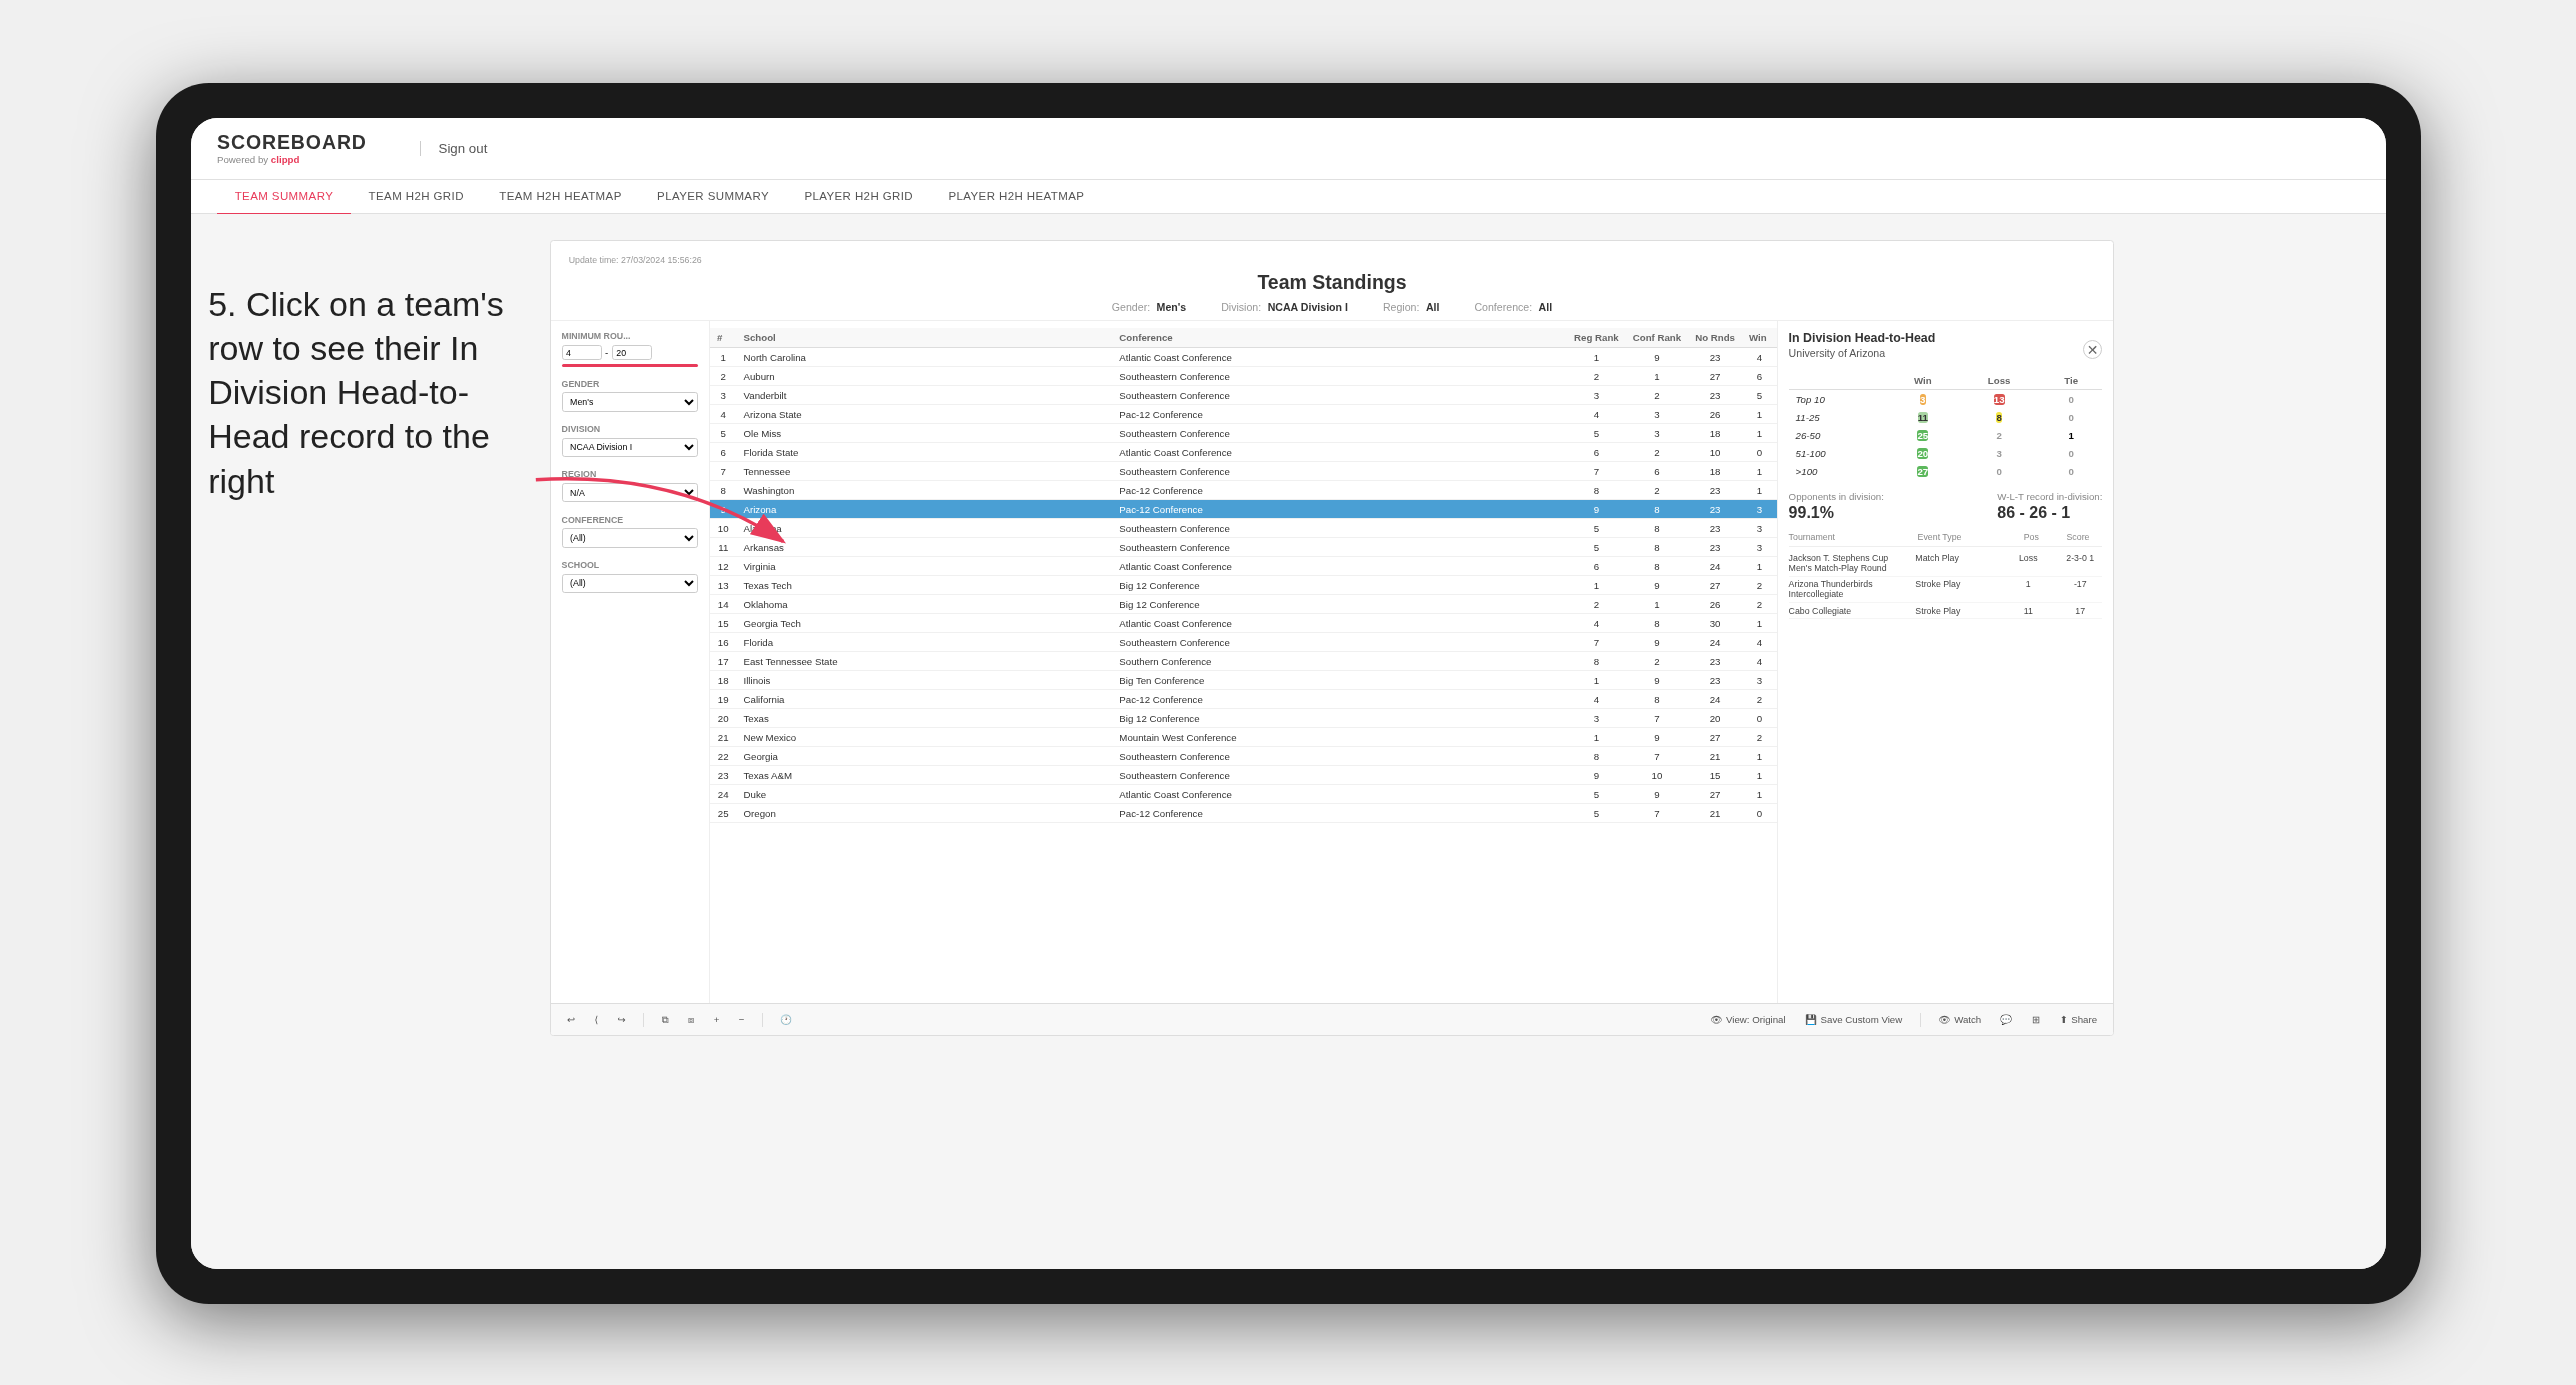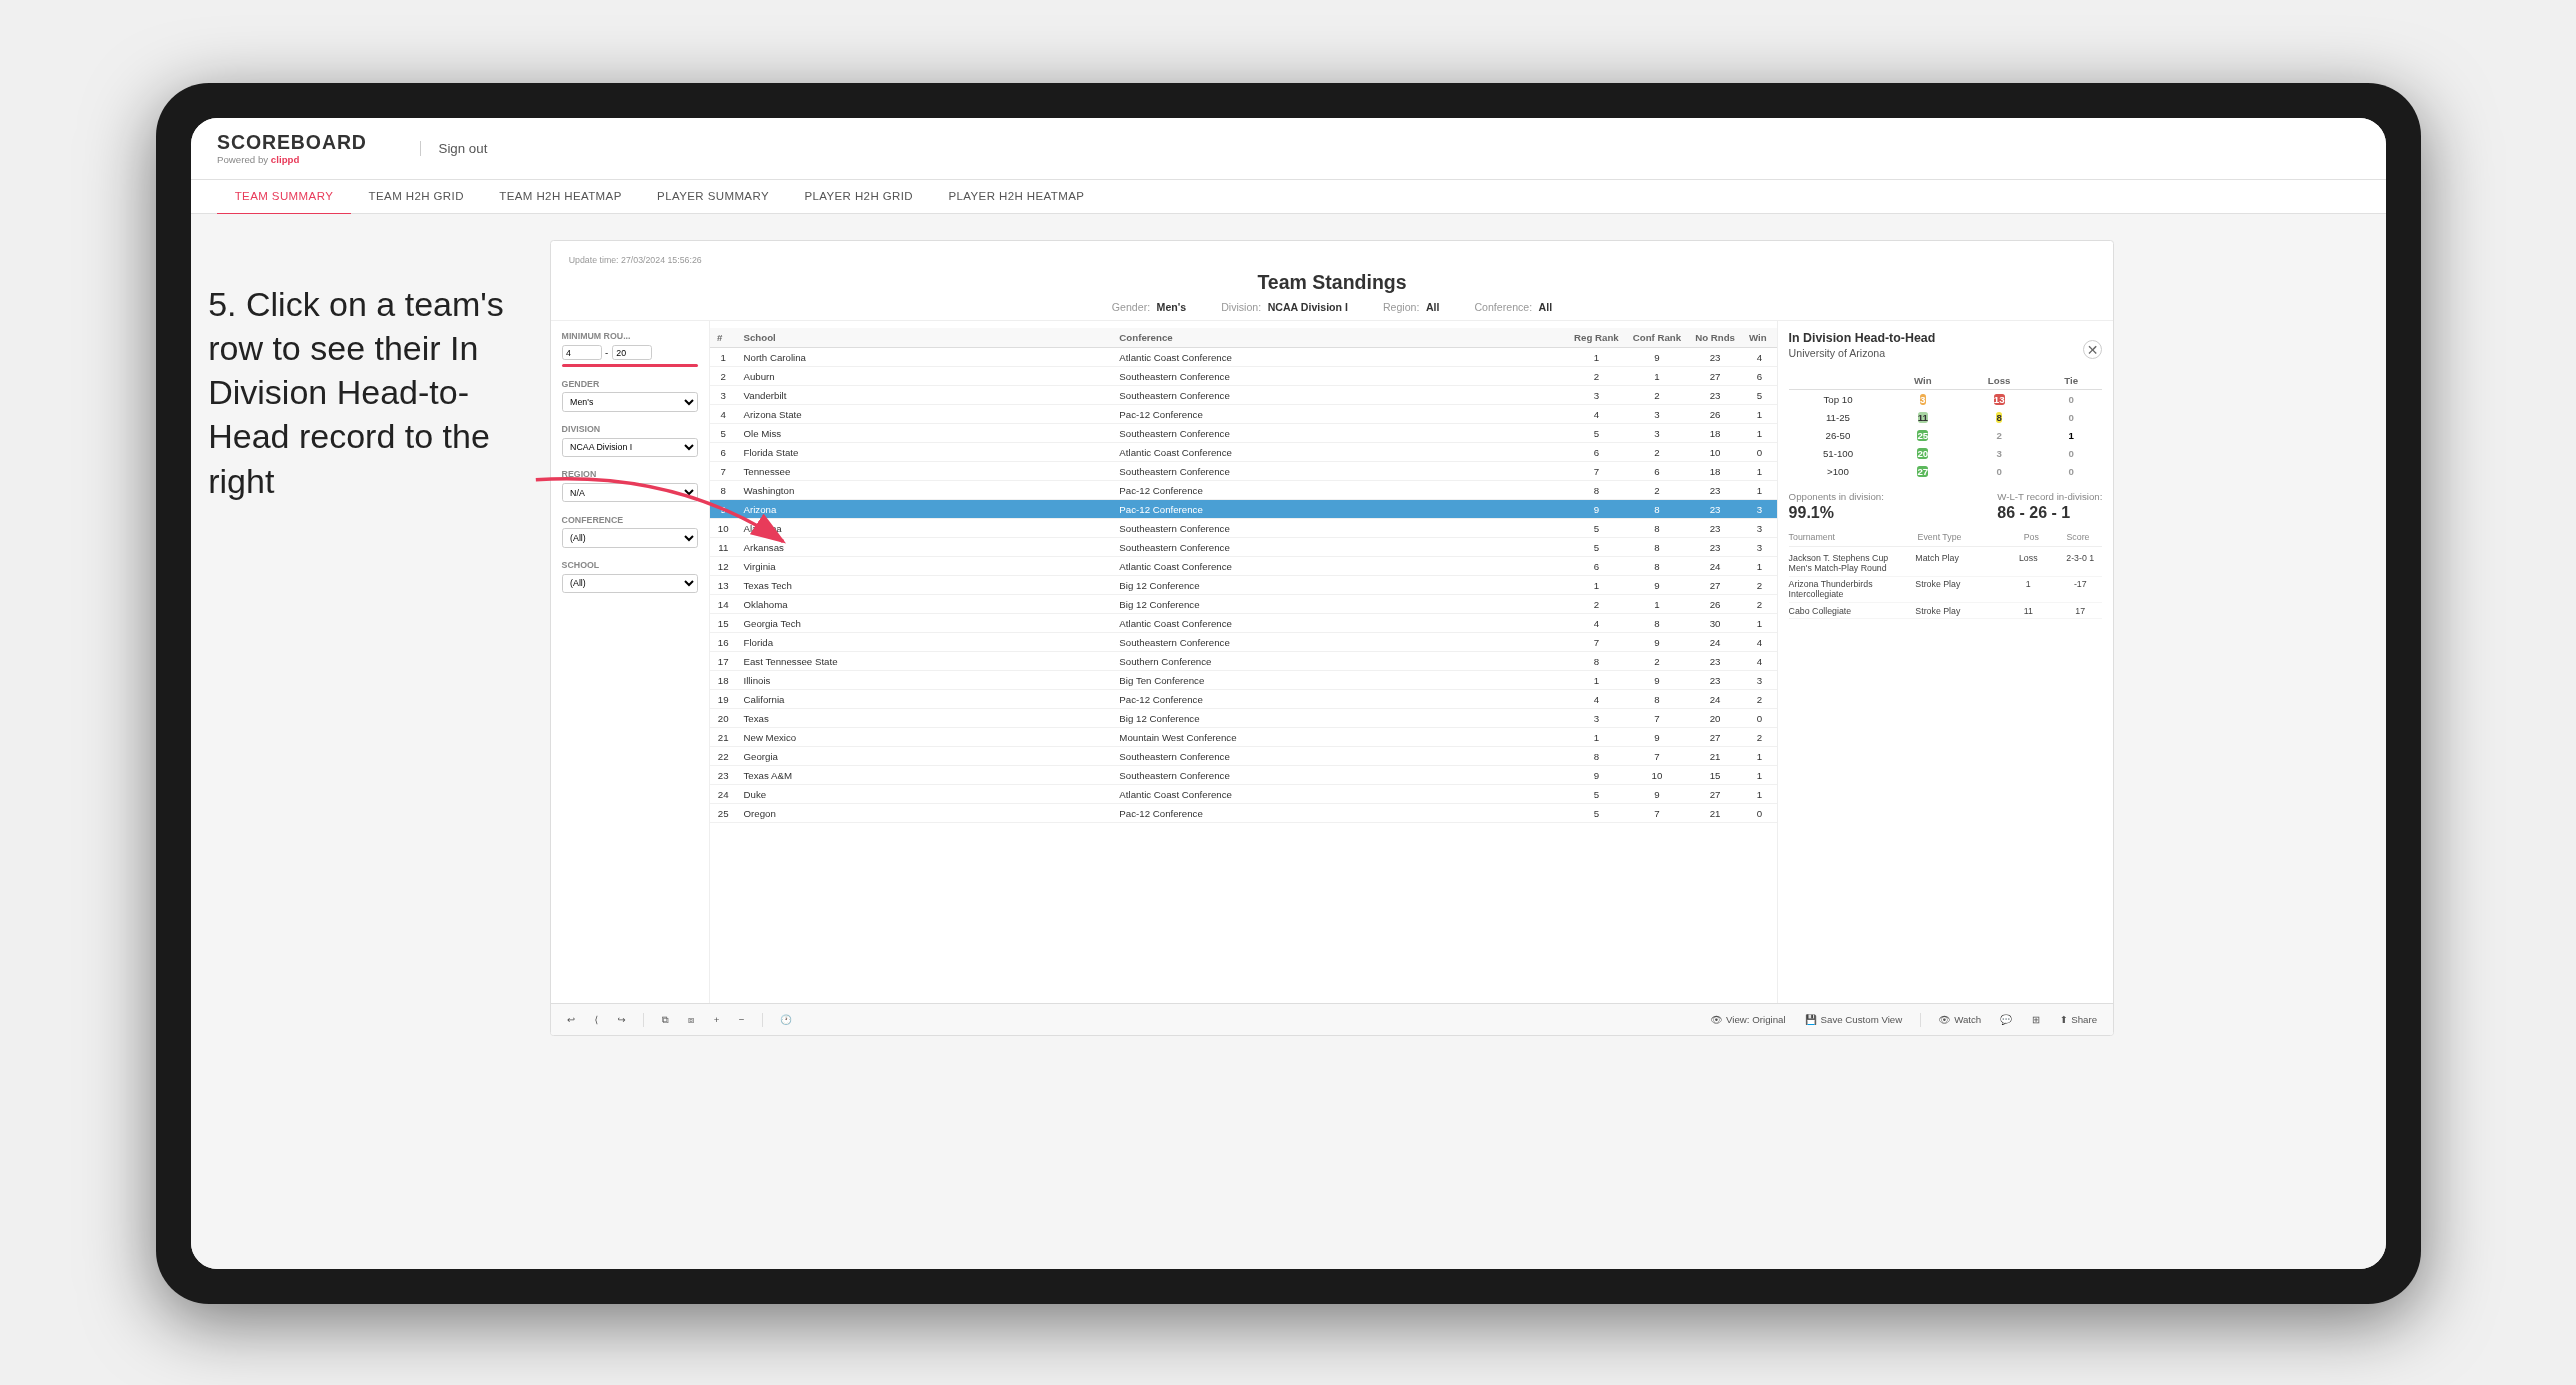--- a/index.html
+++ b/index.html
@@ -355,21 +355,21 @@
     }
 
     .h2h-table th:first-child { text-align: left; }
 
     .h2h-table td {
       padding: 3.5px 7px;
       text-align: center;
       font-weight: 600;
     }
 
-    .h2h-table td:first-child { text-align: center; font-weight: 400; color: #333; }
+    .h2h-table td:first-child { text-align: left; font-weight: 400; color: #333; font-style: italic; }
 
     .cell-green { background: #5cb85c; color: #fff; border-radius: 2.7px; }
     .cell-orange { background: #f0ad4e; color: #fff; border-radius: 2.7px; }
     .cell-red { background: #d9534f; color: #fff; border-radius: 2.7px; }
     .cell-light-green { background: #a8d5a2; color: #333; border-radius: 2.7px; }
     .cell-yellow { background: #f5e642; color: #333; border-radius: 2.7px; }
     .cell-0 { color: #999; }
 
     .h2h-stats {
       display: flex;

